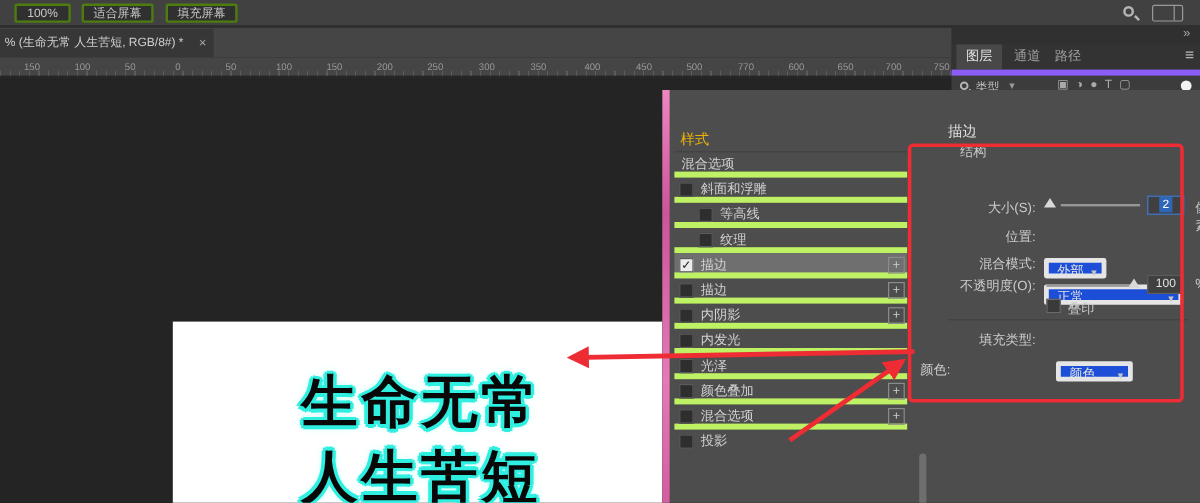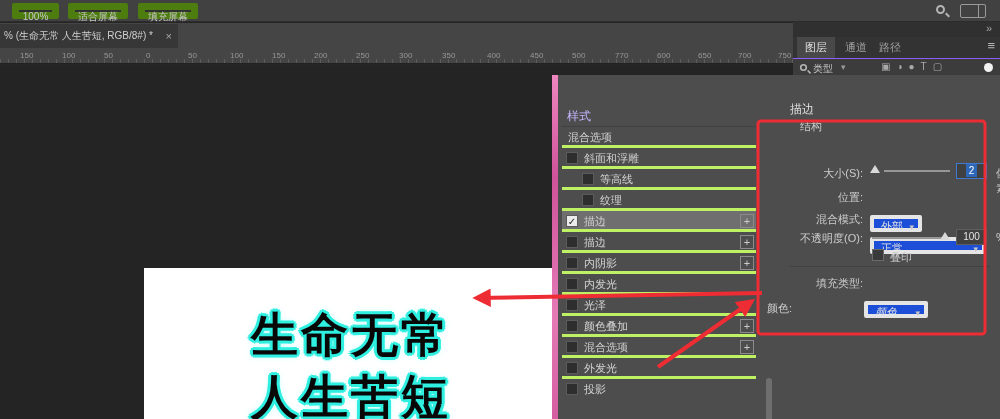--- a/index.html
+++ b/index.html
@@ -1,21 +1,21 @@
 <!DOCTYPE html>
 <html><head>
 <meta charset="utf-8">
 <style>
   * { margin:0; padding:0; box-sizing:border-box; }
   body { font-family:"Liberation Sans","DejaVu Sans",sans-serif; background:#000; }
   .app { position:relative; width:1000px; height:419px; overflow:hidden; background:#262626; font-family:"Liberation Sans","DejaVu Sans",sans-serif; }
 
   
   .options-bar { position:absolute; left:0; top:0; width:1000px; height:22px; background:#414141; border-bottom:1px solid #2c2c2c; }
-  .ob-btn { position:absolute; top:3px; height:16px; background:#303030; border:7px solid #4d7c0f; border-radius:2px; color:#c8c8c8; font-size:10px; line-height:14px; text-align:center; }
+  .ob-btn { position:absolute; top:3px; height:16px; background:#303030; border:2px solid #4d7c0f; border-radius:2px; color:#c8c8c8; font-size:10px; line-height:14px; text-align:center; }
   .ob-zoom { left:12px; width:47px; }
   .ob-fit { left:68px; width:60px; }
   .ob-fill { left:138px; width:60px; }
   .mag-icon { position:absolute; width:9px; height:9px; border:2px solid #b5b5b5; border-radius:50%; }
   .mag-icon::after { content:""; position:absolute; left:7px; top:7px; width:5px; height:2px; background:#b5b5b5; transform:rotate(45deg); }
   .ob-search { left:936px; top:5px; }
   .ws-icon { position:absolute; left:960px; top:4px; width:26px; height:14px; border:1px solid #9a9a9a; border-radius:2px; }
   .ws-icon::after { content:""; position:absolute; right:6px; top:0; width:1px; height:12px; background:#9a9a9a; }
 
   
@@ -39,39 +39,39 @@
                  0 0 7px #7ffff2; }
 
   
   .right-panel { position:absolute; left:793px; top:22px; width:207px; height:397px; background:#383838; }
   .rp-head { position:absolute; left:0; top:0; width:207px; height:15px; background:#303030; }
   .rp-collapse { position:absolute; right:8px; top:0px; color:#a5a5a5; font-size:11px; }
   .rp-tabs { position:absolute; left:0; top:15px; width:207px; height:21px; background:#333333; }
   .rp-tab { position:absolute; top:0; height:21px; font-size:11px; line-height:21px; padding:0 8px; color:#9f9f9f; }
   .rp-tab.active { background:#484848; color:#e2e2e2; }
   .rp-menu { position:absolute; right:5px; top:1px; color:#b5b5b5; font-size:13px; }
-  .rp-filter { position:absolute; left:0; top:36px; width:207px; height:17px; background:#3c3c3c; border-top:1px solid #8b5cf6; color:#b5b5b5; }
+  .rp-filter { position:absolute; left:0; top:36px; width:207px; height:17px; background:#3c3c3c; border-top:5px solid #8b5cf6; color:#b5b5b5; }
   .flt-mag { left:6px; top:4px; transform:scale(.8); }
   .flt-kind { position:absolute; left:20px; top:3px; font-size:10px; color:#c0c0c0; }
   .flt-caret { position:absolute; left:48px; top:3px; font-size:9px; color:#999; }
   .flt-icons { position:absolute; left:88px; top:2px; font-size:10px; color:#a9a9a9; letter-spacing:6px; }
   .flt-switch { position:absolute; right:7px; top:4px; width:9px; height:9px; border-radius:50%; background:#f2f2f2; }
 
   
   .dialog { position:absolute; left:552px; top:75px; width:448px; height:344px; background:#4d4d4d; }
   .dlg-left-edge { position:absolute; left:0; top:0; width:6px; height:344px; background:linear-gradient(180deg,#ee86c0,#cf539a 30%,#e57ab6 70%,#d55da0); z-index:2; }
   .dlg-title { position:absolute; left:0; top:0; width:448px; height:26px;
     background:linear-gradient(90deg,#c05a9a 0%,#d678b4 18%,#c8619f 38%,#d06ba8 52%,#a04a7f 68%,#8d3f6f 78%,#b35a91 90%,#c967a4 100%);
     color:#f4eef2; font-size:12px; line-height:26px; padding-left:14px; }
   .dlg-body { position:absolute; left:0; top:26px; width:448px; height:318px; background:#4d4d4d; }
 
   
   .styles-list { position:absolute; left:10px; top:4px; width:194px; }
-  .styles-header { height:22px; font-size:12px; color:#c4b5fd; line-height:22px; padding-left:5px; border-bottom:1px solid #414141; }
-  .style-row { position:relative; height:21px; line-height:21px; font-size:11px; color:#d2d2d2; border-bottom:3px solid #bef264; }
+  .styles-header { height:22px; font-size:12px; color:#eab308; line-height:22px; padding-left:5px; border-bottom:1px solid #414141; }
+  .style-row { position:relative; height:21px; line-height:21px; font-size:11px; color:#d2d2d2; border-bottom:5px solid #bef264; }
   .style-row.selected { background:#6f6f6f; }
   .row-label { position:absolute; left:22px; top:0; }
   .style-row.indent .row-label { left:38px; }
   .cbx { position:absolute; left:4px; top:4px; width:12px; height:12px; background:#2e2e2e; border:1px solid #5b5b5b; }
   .style-row.indent .cbx { left:20px; }
   .cbx.checked { background:#ececec; color:#1c1c1c; font-size:10px; line-height:12px; text-align:center; }
   .plus-box { position:absolute; right:2px; top:3px; width:14px; height:14px; border:1px solid #8b8b8b; color:#cccccc; font-size:11px; line-height:12px; text-align:center; }
   .style-row.noborder { border-bottom:none; }
 
   
@@ -216,24 +216,20 @@
         <div class="style-row">
           <span class="cbx"></span>
           <span class="row-label">颜色叠加</span>
           <span class="plus-box">+</span>
         </div>
         <div class="style-row">
           <span class="cbx"></span>
           <span class="row-label">混合选项</span>
           <span class="plus-box">+</span>
         </div>
-        <div class="style-row">
-          <span class="cbx"></span>
-          <span class="row-label">外发光</span>
-        </div>
         <div class="style-row noborder">
           <span class="cbx"></span>
           <span class="row-label">投影</span>
         </div>
       </div>
 
       <div class="stroke-panel">
         <div class="sp-title">描边</div>
         <div class="sp-struct">结构</div>
 
@@ -260,21 +256,21 @@
         <span class="thumb" style="left:180px; top:131px;"></span>
         <div class="val-box" style="left:196px; top:128px;"><span>100</span></div>
         <span class="unit" style="left:236px; top:130px;">%</span>
 
         <span class="sp-cbx" style="left:112px; top:148px;"></span>
         <span class="sp-cbx-label" style="left:130px; top:149px;">叠印</span>
 
         <div class="sp-sep"></div>
 
         <span class="sp-label" style="left:-17px; top:175px;">填充类型:</span>
-        <div class="dd" style="left:104px; top:172px; width:64px;font-style:italic;">
+        <div class="dd" style="left:120px; top:172px; width:64px;">
           <span>颜色</span>
           <span class="dd-caret">▾</span>
         </div>
 
         <span class="sp-label" style="left:-88px; top:200px;">颜色:</span>
 
       </div>
 
       <div class="dlg-scrollbar"></div>
     </div>

